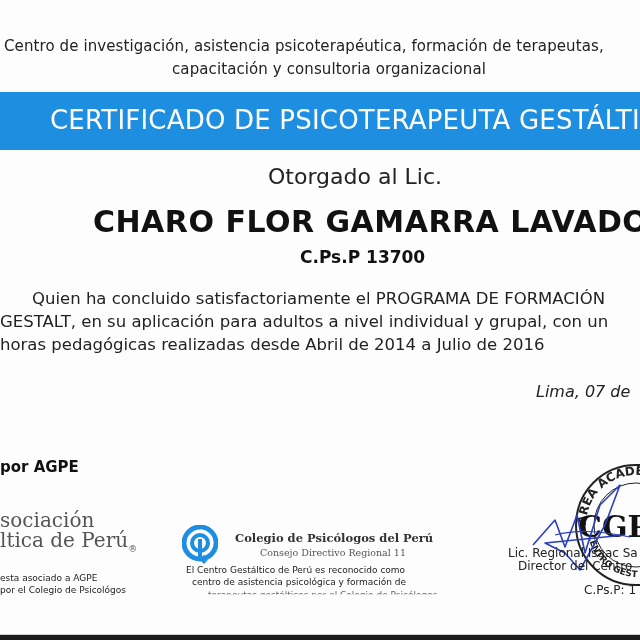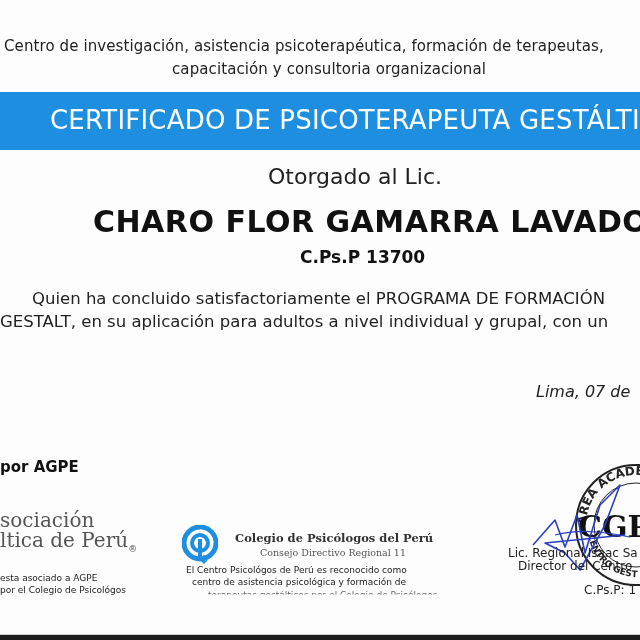--- a/index.html
+++ b/index.html
@@ -171,39 +171,40 @@
 
   <div class="title-band"></div>
   <div class="title-text">CERTIFICADO DE PSICOTERAPEUTA GESTÁLTICO</div>
 
   <div class="abs granted">Otorgado al Lic.</div>
   <div class="abs recipient">CHARO FLOR GAMARRA LAVADO</div>
   <div class="abs license">C.Ps.P 13700</div>
 
   <div class="abs body-line body-1">Quien ha concluido satisfactoriamente el PROGRAMA DE FORMACIÓN</div>
   <div class="abs body-line body-2">GESTALT, en su aplicación para adultos a nivel individual y grupal, con un</div>
+  <div class="abs body-line body-3">horas pedagógicas realizadas desde Abril de 2014 a Julio de 2016</div>
 
   <div class="abs place-date">Lima,  07 de</div>
 
   <div class="abs left-col-head">por AGPE</div>
   <div class="abs agpe-name">sociación</div>
   <div class="abs agpe-name agpe-name-2"><span>ltica de Perú</span><span class="reg-mark">®</span></div>
   <div class="abs small-text left-small-1">esta asociado a AGPE</div>
   <div class="abs small-text left-small-2">por el Colegio de Psicológos</div>
 
   <svg class="cps-logo" viewBox="0 0 36 40">
     <circle cx="18" cy="18" r="16" fill="none" stroke="#1e8fe0" stroke-width="5"></circle>
     <path d="M18 6 A12 12 0 0 1 30 18" fill="none" stroke="#ffffff" stroke-width="3"></path>
     <circle cx="18" cy="18" r="8" fill="none" stroke="#1e8fe0" stroke-width="4"></circle>
     <rect x="16" y="14" width="4" height="18" fill="#1e8fe0"></rect>
     <path d="M22 30 L22 38 M19 35 L22 38 L25 35" fill="none" stroke="#1e8fe0" stroke-width="1.5"></path>
   </svg>
   <div class="abs cps-name">Colegio de Psicólogos del Perú</div>
   <div class="abs cps-council">Consejo Directivo Regional 11</div>
-  <div class="abs small-text mid-small mid-small-1">El Centro Psicológos de Perú es reconocido como</div>
+  <div class="abs small-text mid-small mid-small-1">El Centro Gestáltico de Perú es reconocido como</div>
   <div class="abs small-text mid-small mid-small-2">centro de asistencia psicológica y formación de</div>
   <div class="abs small-text mid-small mid-small-3">terapeutas gestálticos por el Colegio de Psicólogos</div>
 
   <svg class="stamp" viewBox="0 0 140 140">
     <defs>
       <path id="stampArcTop" d="M20 70 A50 50 0 0 1 120 70"></path>
       <path id="stampArcSide" d="M22 80 A50 50 0 0 0 70 122"></path>
     </defs>
     <circle cx="70" cy="70" r="60" fill="none" stroke="#222" stroke-width="2"></circle>
     <circle cx="70" cy="70" r="42" fill="none" stroke="#222" stroke-width="1"></circle>

